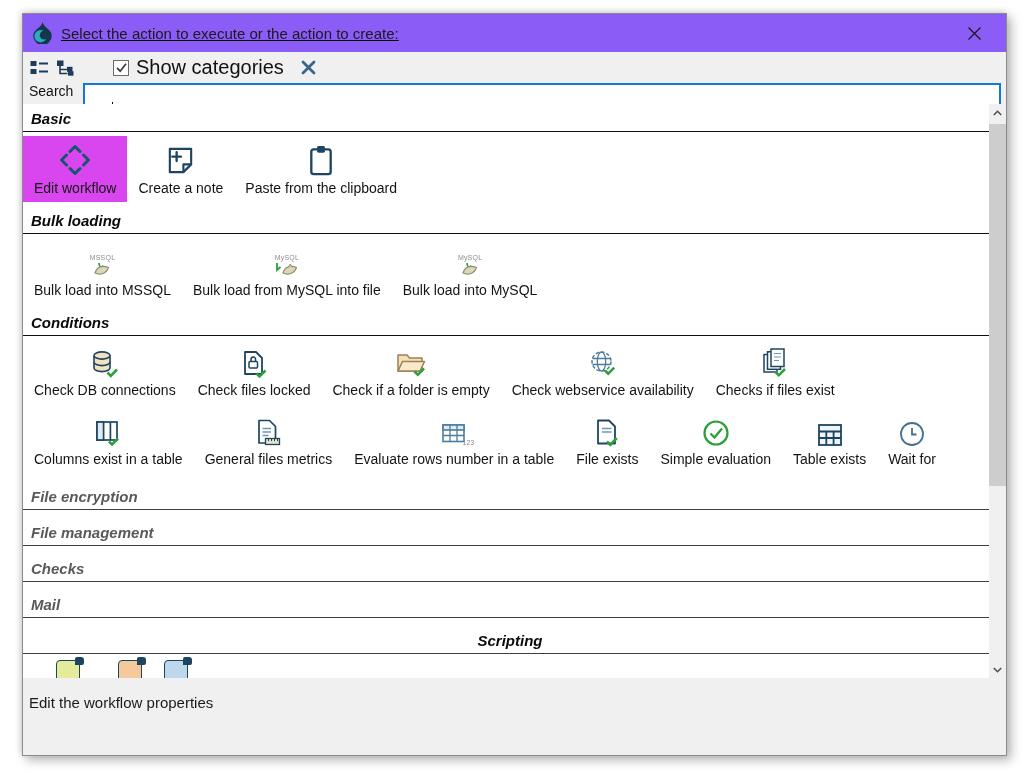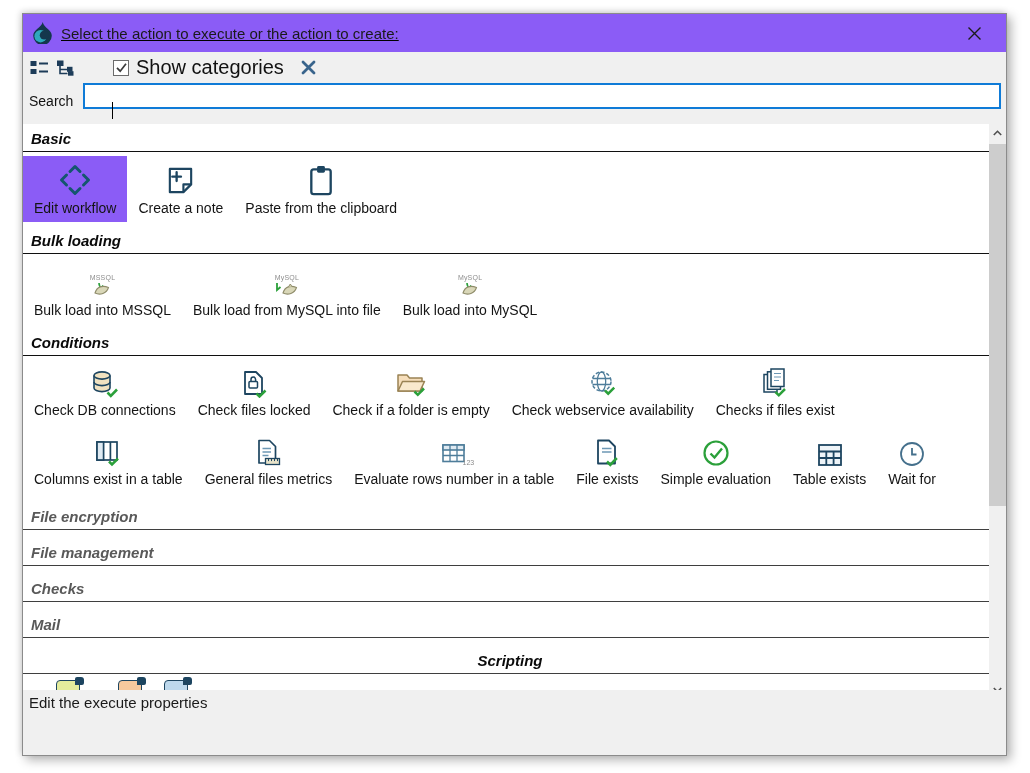--- a/index.html
+++ b/index.html
@@ -18,42 +18,42 @@
 
   
   .toolbar { height:31px; background:#f0f0f0; display:flex; align-items:center; padding-left:4px; }
   .tb-ic { display:flex; align-items:center; justify-content:center; width:24px; height:24px; margin-right:2px; }
   .chk { display:flex; align-items:center; margin-left:34px; cursor:default; }
   .chk .box { width:16px; height:16px; background:#fff; border:1px solid #6b6b6b; display:flex; align-items:center; justify-content:center; }
   .chk .txt { font-size:20px; color:#111; margin-left:7px; }
   .tb-clear { margin-left:16px; display:flex; align-items:center; }
 
   
-  .searchrow { height:33px; display:flex; align-items:flex-end; padding:0 5px 7px 6px; }
+  .searchrow { height:33px; display:flex; align-items:flex-start; padding:0 5px 7px 6px; }
   .searchrow .slabel { font-size:14px; color:#111; width:54px; }
   .searchrow input { flex:1; height:26px; border:2px solid #0f7bd7; background:#fff; outline:none;
      font-size:14px; padding:0 4px; border-radius:0; }
   .caret { position:absolute; left:89px; top:88px; width:1px; height:17px; background:#000; }
 
   
-  .list { position:absolute; left:0; top:110px; width:983px; height:574px; background:#fff; overflow:hidden; }
+  .list { position:absolute; left:0; top:90px; width:983px; height:574px; background:#fff; overflow:hidden; }
   .content { position:absolute; left:0; top:0; width:966px; }
   .section { margin-top:8px; }
   .section.first { margin-top:5px; }
   .section.muted { margin-top:13px; }
   .sec-h { font-size:15px; font-weight:bold; font-style:italic; color:#0a0a0a;
      padding:1px 0 4px 8px; border-bottom:1px solid #101010; }
   .section.muted .sec-h { color:#595959; border-bottom-color:#3f3f3f; }
 
   .row { display:flex; align-items:flex-end; padding:4px 0 1px 0; }
   .item { display:flex; flex-direction:column; align-items:center; padding:6px 11px 5px; cursor:pointer; }
   .item .ic { height:34px; display:flex; align-items:flex-end; justify-content:center; position:relative; }
   .item .ic.small { height:32px; }
   .item .lb { font-size:14px; color:#141414; margin-top:4px; white-space:nowrap; line-height:17px; }
-  .item.selected { background:#8b5cf6; }
+  .item.selected { background:#d946ef; }
 
   .bulkstack { display:flex; flex-direction:column; align-items:center; justify-content:flex-end; height:34px; }
   .tiny { font-size:7px; line-height:8px; color:#8e8e8e; letter-spacing:.2px; }
   .icsub { position:absolute; right:-7px; bottom:1px; font-size:7px; color:#8a8a8a; }
 
   
   .scriptrow { display:flex; padding:6px 0 0 33px; }
   .script-ic { width:24px; height:26px; border:1.6px solid #1d4560; border-radius:4px;
      display:flex; align-items:center; justify-content:center;
      font-size:7px; font-weight:bold; color:#1d4560; position:relative; }
@@ -381,16 +381,16 @@
       <span class="sb-thumb"></span>
       <span class="sb-btn sb-down">
         <svg width="9" height="6" viewBox="0 0 9 6">
             <path d="M.8 1l3.7 3.7L8.2 1" stroke="#505050" stroke-width="1.6" fill="none"></path>
           </svg>
       </span>
     </div>
   </div>
 
   <div class="status">
-    <span>Edit the execute properties</span>
+    <span>Edit the workflow properties</span>
   </div>
 
 </div>
 
 </body></html>

